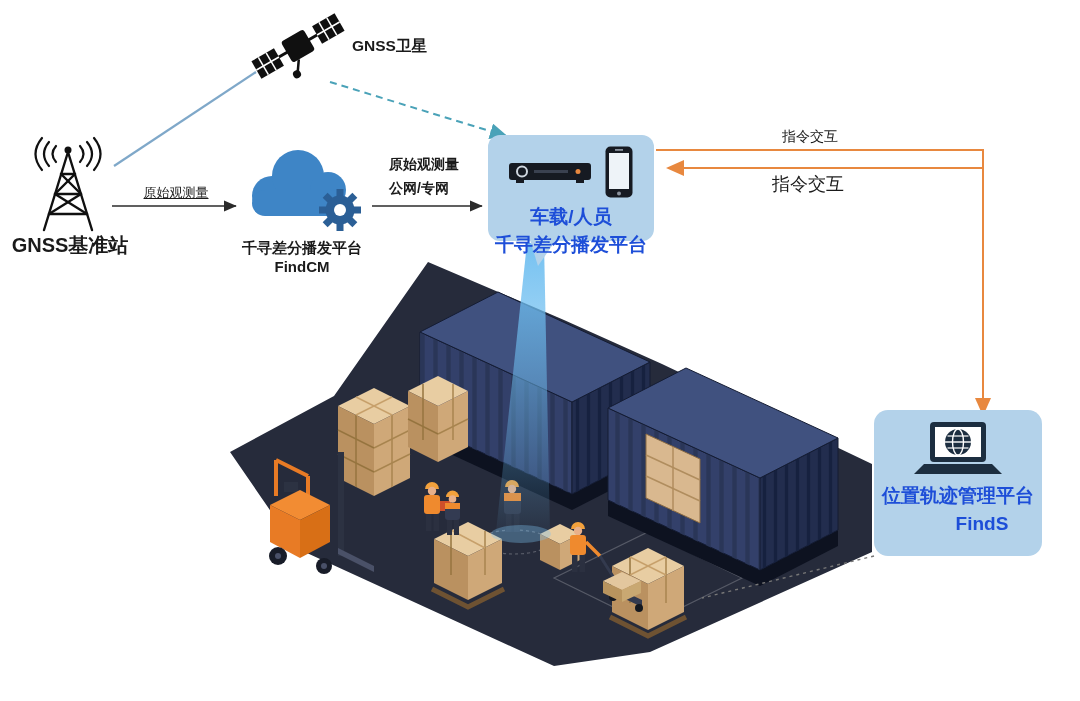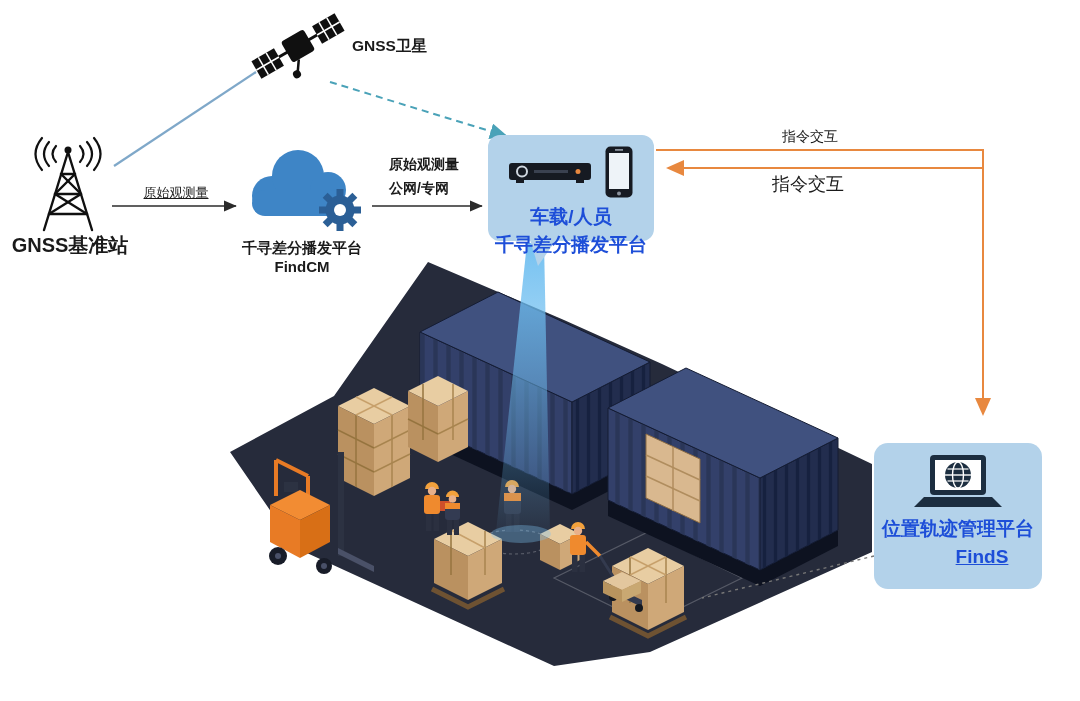--- a/index.html
+++ b/index.html
@@ -7,21 +7,21 @@
           font-family:"Liberation Sans",sans-serif;overflow:hidden;}
   .layer{position:absolute;left:0;top:0;}
   .icon{position:absolute;}
   .lbl{position:absolute;color:#1a1a1a;line-height:1.25;white-space:nowrap;}
   .c{text-align:center;}
   .b{font-weight:700;}
   .panel{position:absolute;background:#b3d2ea;border-radius:12px;
          display:flex;flex-direction:column;align-items:center;box-sizing:border-box;}
   .panel .txt{color:#1d4ed8;font-weight:700;font-size:19px;line-height:1.45;text-align:left;}
   .panel-icons{display:flex;align-items:center;gap:12px;margin:10px 0 4px;}
-  .underline{text-decoration:underline;margin-left:48px;}
+  .underline{margin-left:48px;}
 </style>
 </head>
 <body>
 
 <div class="canvas">
 
   <svg class="layer" width="1080" height="701" viewBox="0 0 1080 701">
     <defs>
       <marker id="mB" markerWidth="9" markerHeight="8" refX="7.5" refY="3.5" orient="auto">
         <path d="M0,0 L8,3.5 L0,7 Z" fill="#2b2b2b"></path>
@@ -283,21 +283,21 @@
         <rect x="1.5" y="1.5" width="27" height="51" rx="5" fill="#161a22"></rect>
         <rect x="5" y="8" width="20" height="36" fill="#eef3f8"></rect>
         <rect x="11" y="4" width="8" height="1.8" fill="#8a929e"></rect>
         <circle cx="15" cy="48.5" r="2" fill="#8a929e"></circle>
       </svg>
     </div>
     <div class="txt">车载/人员</div>
     <div class="txt">千寻差分播发平台</div>
   </div>
 
-  <div class="panel" style="left:874px;top:443px;width:168px;height:146px;border-radius:14px;">
+  <div class="panel" style="left:874px;top:410px;width:168px;height:146px;border-radius:14px;">
     <svg width="88" height="60" viewBox="0 0 88 60" style="margin-top:12px;">
       <rect x="16" y="0" width="56" height="40" rx="4" fill="#1c2e40"></rect>
       <rect x="21" y="5" width="46" height="30" fill="#ffffff"></rect>
       <circle cx="44" cy="20" r="13" fill="#1c2e40"></circle>
       <ellipse cx="44" cy="20" rx="5.5" ry="13" fill="none" stroke="#ffffff" stroke-width="1.4"></ellipse>
       <line x1="31" y1="20" x2="57" y2="20" stroke="#ffffff" stroke-width="1.4"></line>
       <line x1="33.5" y1="14" x2="54.5" y2="14" stroke="#ffffff" stroke-width="1.2"></line>
       <line x1="33.5" y1="26" x2="54.5" y2="26" stroke="#ffffff" stroke-width="1.2"></line>
       <polygon points="10,42 78,42 88,52 0,52" fill="#1c2e40"></polygon>
     </svg>

